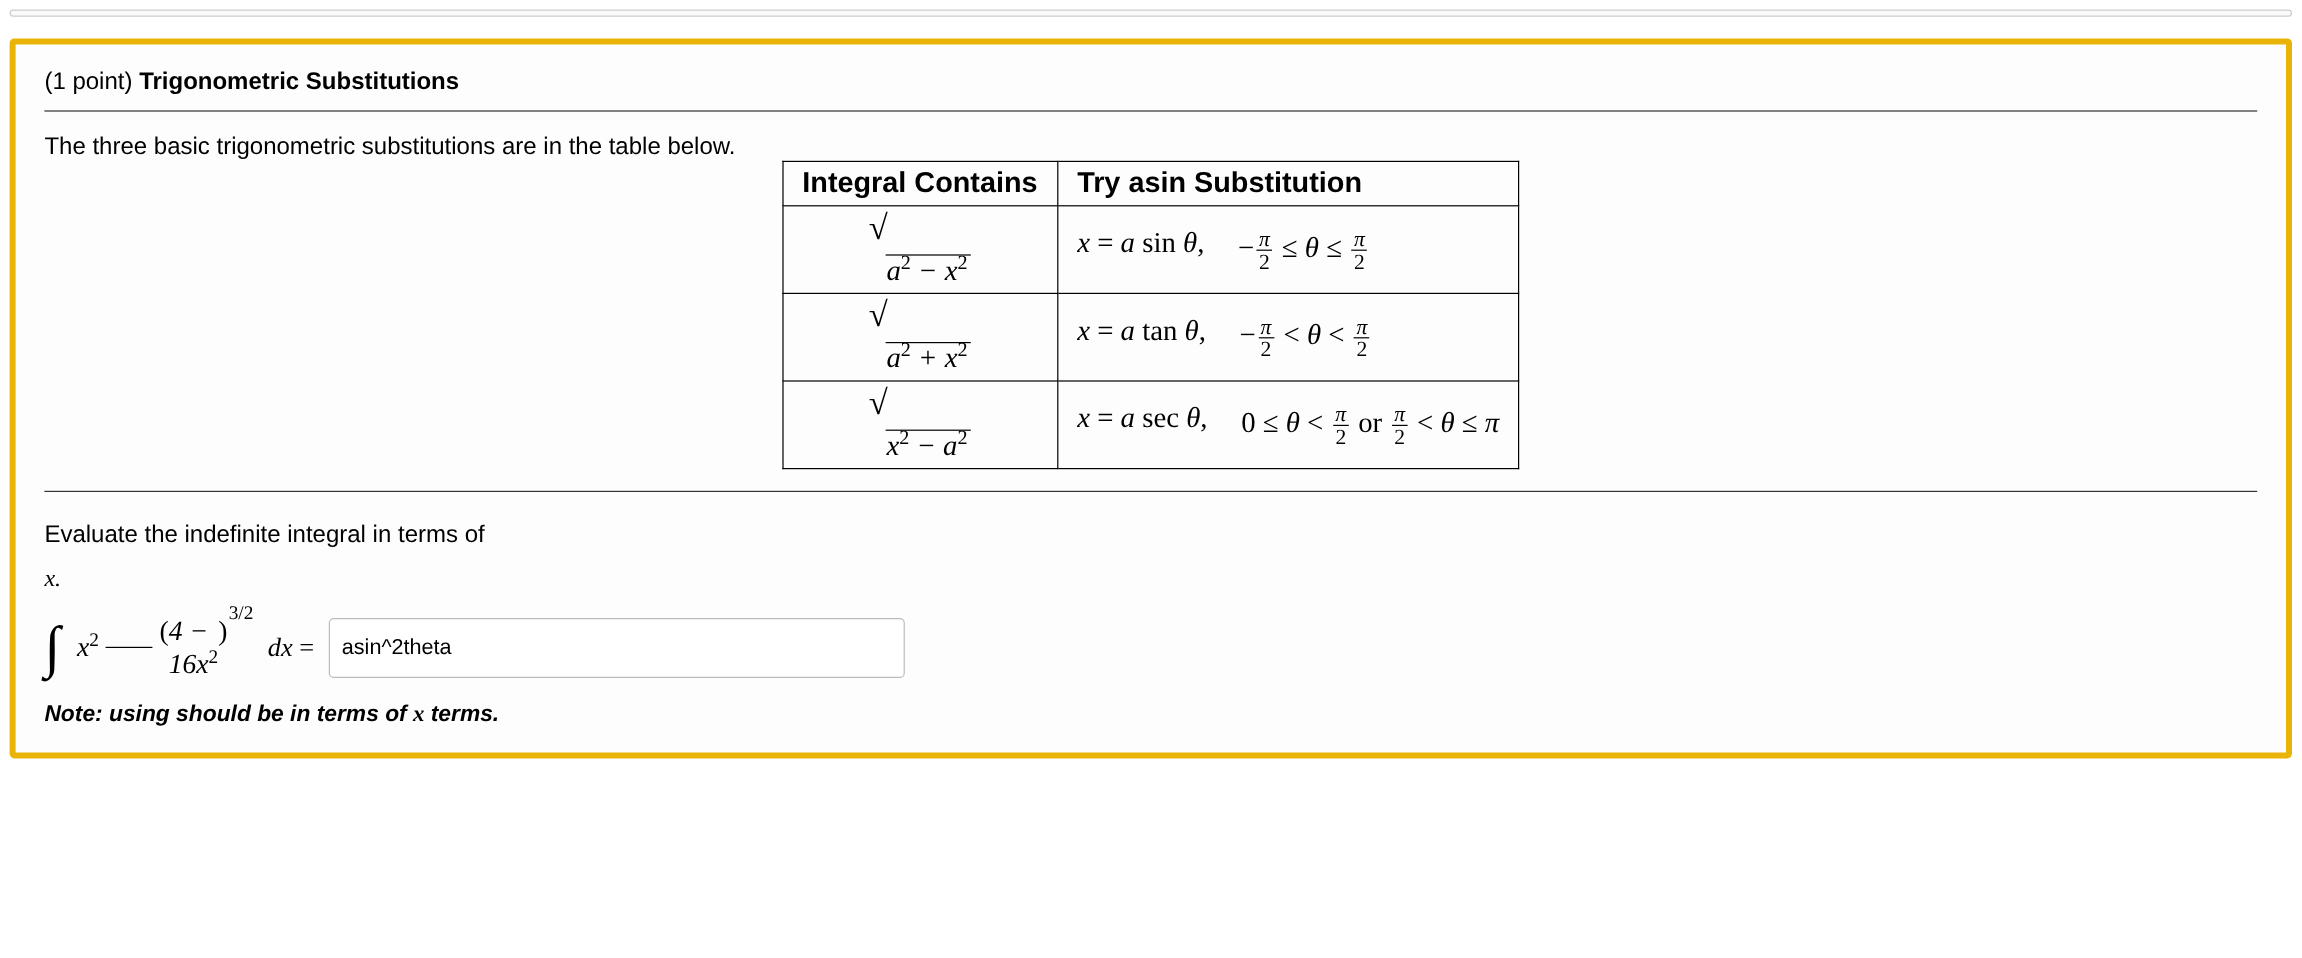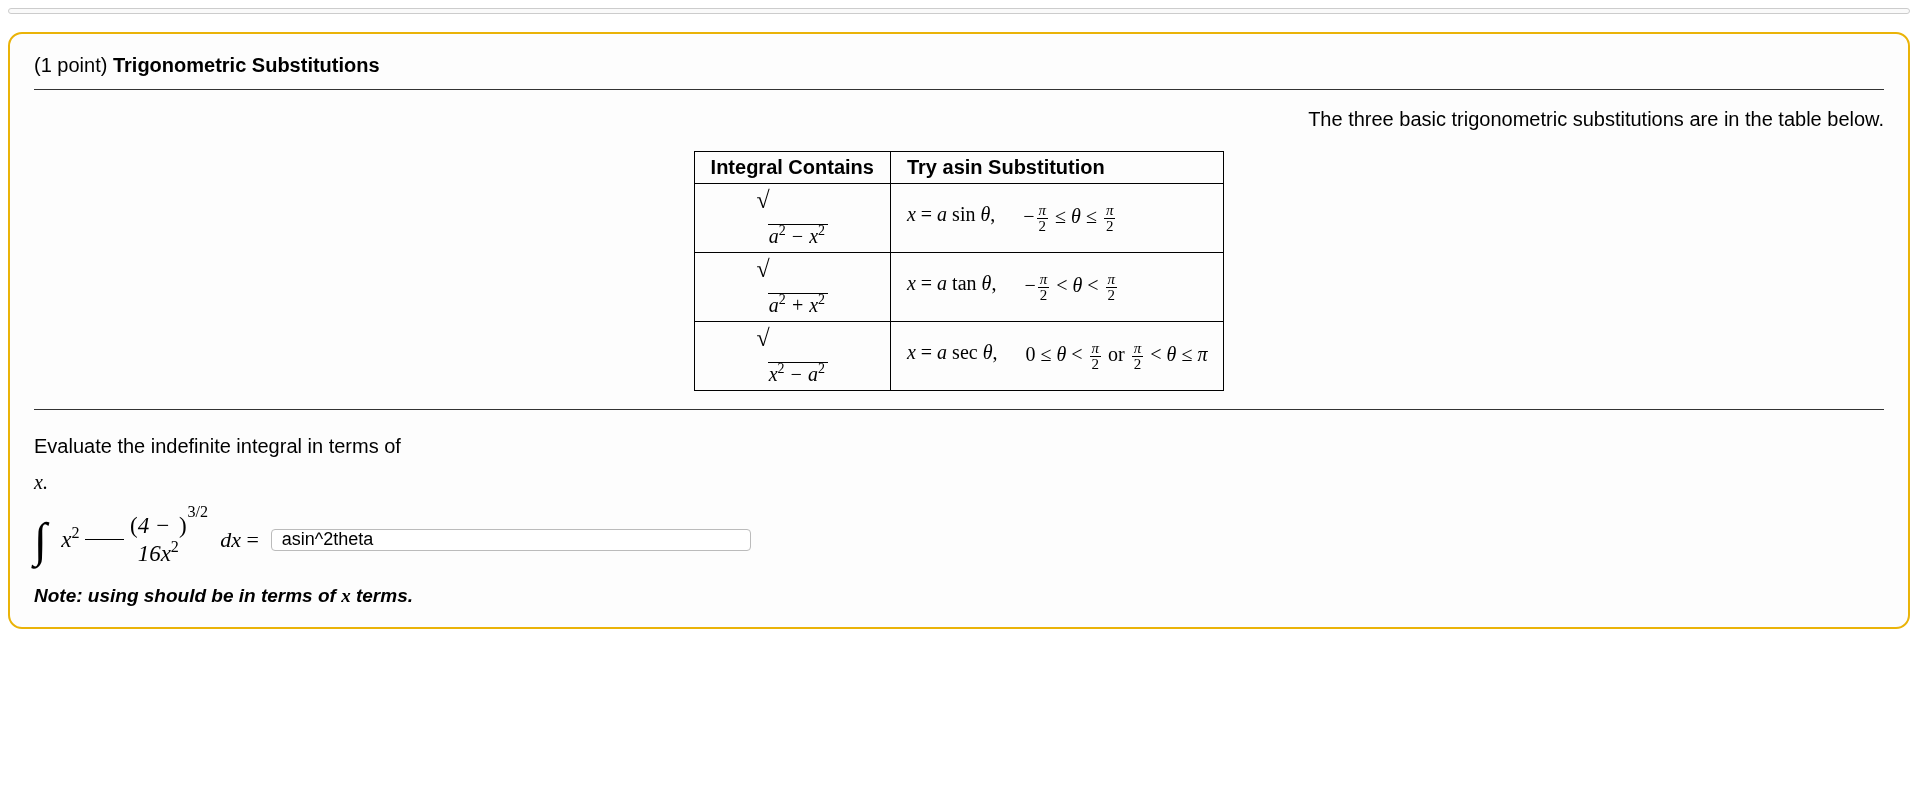--- a/index.html
+++ b/index.html
@@ -14,50 +14,48 @@
       padding: 8px;
     }
     .top-border {
       border: 1px solid #ccc;
       border-radius: 4px;
       height: 6px;
       margin-bottom: 18px;
       background: #fafafa;
     }
     .problem-container {
-      border: 2px solid #eab308;
-      border-radius: 14px;
+      border: 5px solid #eab308;
+      border-radius: 4px;
       padding: 20px 24px;
       background: #fdfdfd;
     }
     .problem-header {
       font-size: 20px;
       padding-bottom: 12px;
     }
     .problem-header .bold {
       font-weight: bold;
     }
     hr.divider {
       border: none;
       border-top: 1px solid #333;
       margin: 0 0 18px 0;
     }
     .intro-text {
       font-size: 20px;
-      margin-bottom: 20px;
-      text-align: right;
     }
     .table-wrapper {
       display: flex;
       justify-content: center;
       margin-bottom: 18px;
     }
     table.sub-table {
       border-collapse: collapse;
-      font-size: 20px;
+      font-size: 24px;
     }
     table.sub-table th, table.sub-table td {
       border: 1.5px solid #000;
       padding: 4px 16px;
       text-align: left;
       vertical-align: middle;
       white-space: nowrap;
     }
     table.sub-table th {
       font-weight: bold;
@@ -119,21 +117,21 @@
       display: inline-flex;
       align-items: flex-start;
     }
     .answer-input {
       font-family: Arial, sans-serif;
       font-size: 18px;
       padding: 6px 10px;
       border: 1px solid #bbb;
       border-radius: 4px;
       width: 480px;
-      height: 22px;
+      height: 50px;
       font-style: normal;
     }
     .note {
       font-style: italic;
       font-weight: bold;
       font-size: 19px;
       margin-top: 6px;
     }
     .note .mathx {
       font-family: 'Times New Roman', serif;

